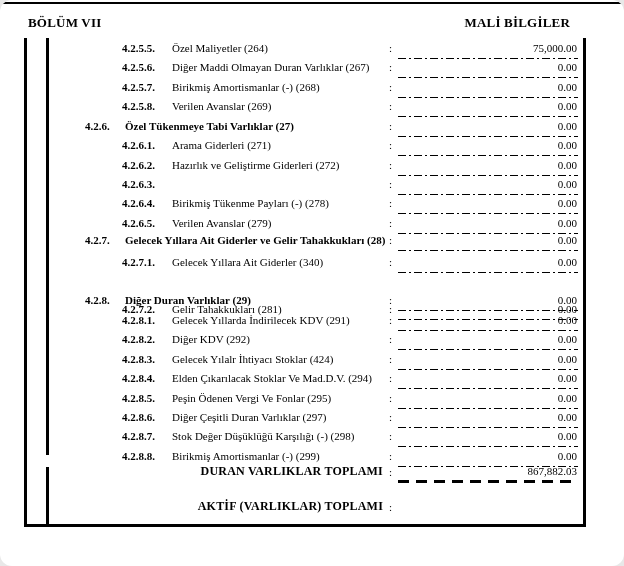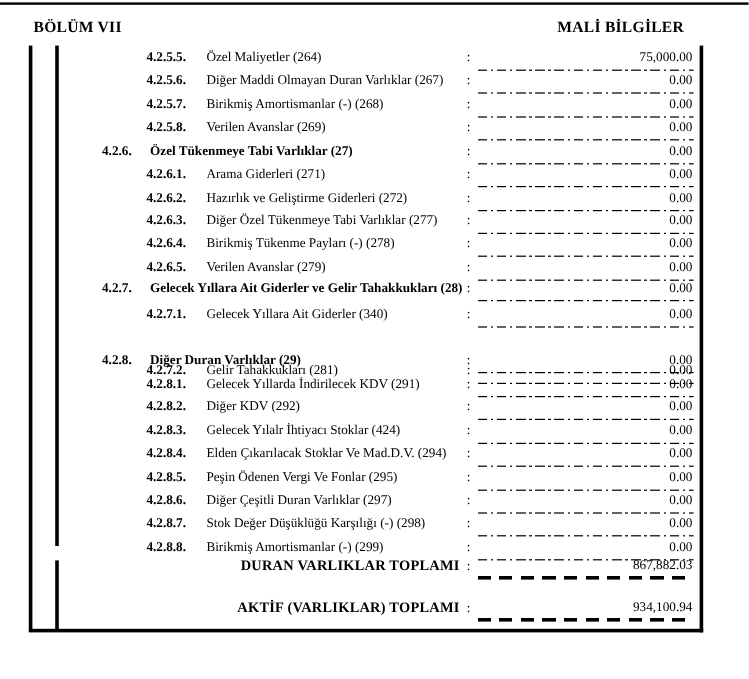--- a/index.html
+++ b/index.html
@@ -3,20 +3,21 @@
 <meta charset="utf-8">
 <style>
   html,body{margin:0;padding:0;background:#e8e8e8;}
   .page{
     position:relative;
     width:624px;height:566px;
     background:#ffffff;
     font-family:"Liberation Serif","DejaVu Serif",serif;
     color:#000;
     overflow:hidden;
+    border-radius:12px;
   }
   
   .rule{position:absolute;background:#000;}
   .top-rule{left:0;top:2px;width:624px;height:2px;}
   .left-outer{left:24px;top:38px;width:3px;height:488px;}
   .left-inner-top{left:46px;top:38px;width:3px;height:417px;}
   .left-inner-bottom{left:46px;top:467px;width:3px;height:59px;}
   .bottom-rule{left:24px;top:524px;width:562px;height:3px;}
   .right-rule{left:583px;top:38px;width:3px;height:489px;}
   
@@ -106,21 +107,20 @@
       <span class="value">0.00</span>
     </div>
       <div class="row level3" style="top: 158.52px;">
       <span class="code">4.2.6.2.</span>
       <span class="label">Hazırlık ve Geliştirme Giderleri (272)</span>
       <span class="colon">:</span>
       <span class="value">0.00</span>
     </div>
       <div class="row level3" style="top: 177.94px; padding-left: 12px;">
       <span class="code">4.2.6.3.</span>
-      <span class="label">Diğer Özel Tükenmeye Tabi Varlıklar (277)</span>
       <span class="colon">:</span>
       <span class="value">0.00</span>
     </div>
       <div class="row level3" style="top: 197.36px;">
       <span class="code">4.2.6.4.</span>
       <span class="label">Birikmiş Tükenme Payları (-) (278)</span>
       <span class="colon">:</span>
       <span class="value">0.00</span>
     </div>
       <div class="row level3" style="top: 216.78px;">
@@ -205,17 +205,16 @@
 
   <div id="totals">
       <div class="total-row" style="top: 464px;">
       <span class="tlabel">DURAN VARLIKLAR TOPLAMI</span>
       <span class="colon">:</span>
       <span class="value">867,882.03</span>
     </div>
       <div class="total-row" style="top: 499px;">
       <span class="tlabel">AKTİF (VARLIKLAR) TOPLAMI</span>
       <span class="colon">:</span>
-      <span class="value">934,100.94</span>
     </div>
     </div>
 
 </div>
 
 </body></html>

